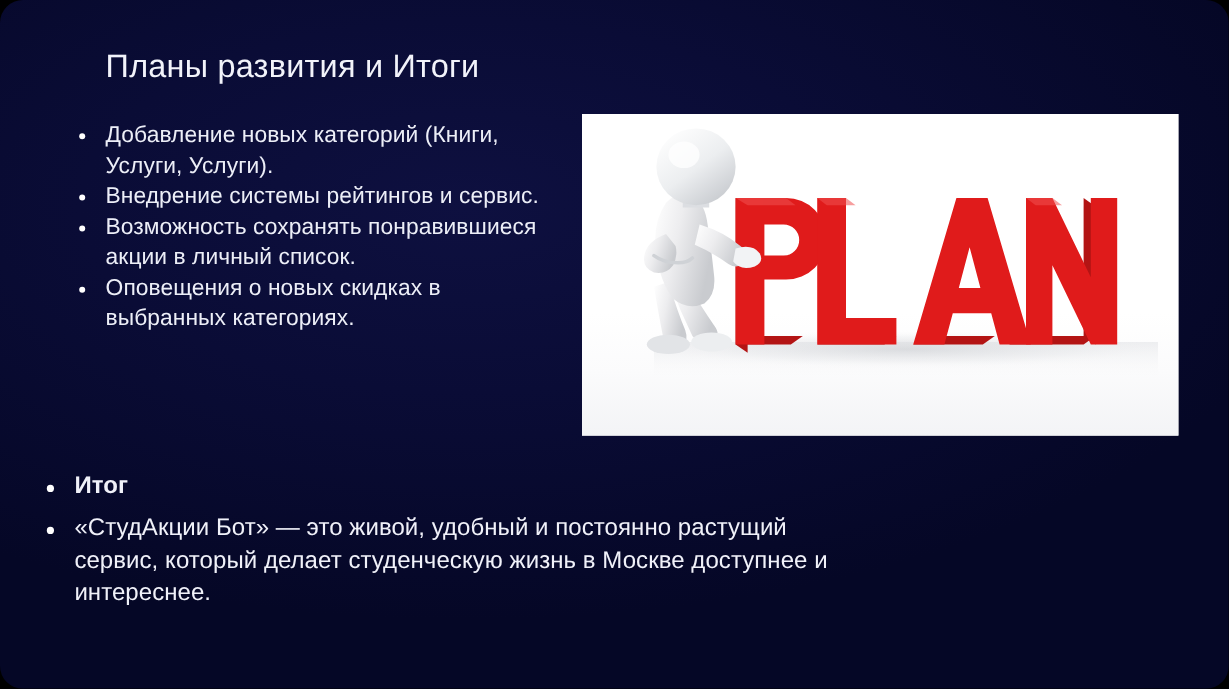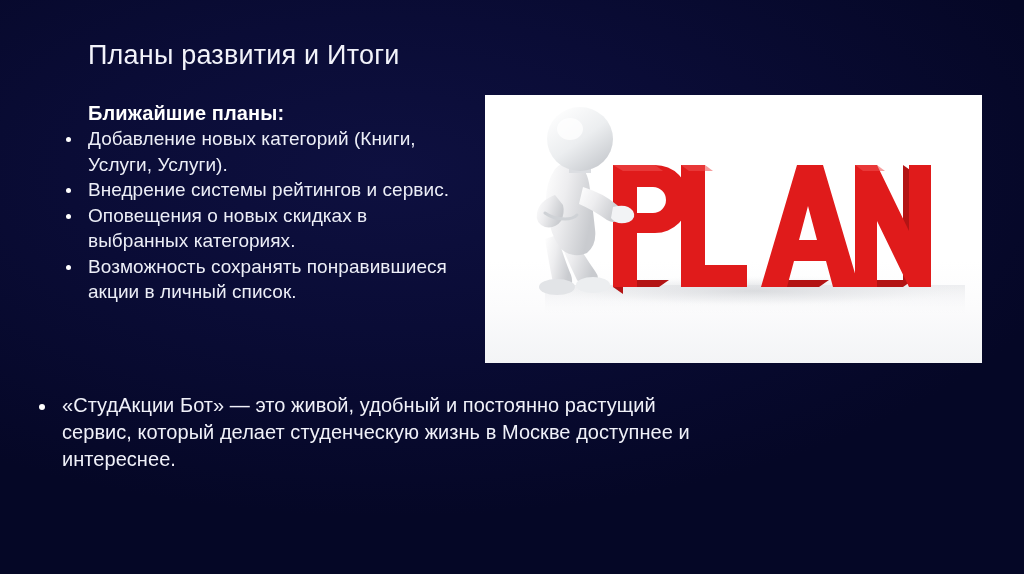--- a/index.html
+++ b/index.html
@@ -11,20 +11,21 @@
     font-family: "Liberation Sans", sans-serif;
   }
   .slide {
     position: relative;
     width: 1024px;
     height: 574px;
     overflow: hidden;
     background: #080a33;
     background-image:
       radial-gradient(ellipse 70% 60% at 38% 30%, #0e1040 0%, #0a0c36 45%, #050726 100%);
+    border-radius: 19px;
   }
 
   
   .slide-title {
     position: absolute;
     left: 88px;
     top: 38px;
     font-size: 27px;
     line-height: 34px;
     color: #f2f3fa;
@@ -133,31 +134,31 @@
   }
 </style>
 </head>
 <body>
 
 <div class="slide">
 
   <div class="slide-title">Планы развития и Итоги</div>
 
   <div class="left-col">
-    <div class="plans-heading">Ближайшие планы:</div>
     <ul class="bullets">
       <li>Добавление новых категорий (Книги, Услуги, Услуги).</li>
       <li>Внедрение системы рейтингов и сервис.</li>
+      <li>Возможность сохранять понравившиеся акции в личный список.</li>
       <li>Оповещения о новых скидках в выбранных категориях.</li>
-      <li>Возможность сохранять понравившиеся акции в личный список.</li>
     </ul>
   </div>
 
   <div class="bottom-block">
     <ul class="bullets-b">
+      <li class="result-label">Итог</li>
       <li>«СтудАкции Бот» — это живой, удобный и постоянно растущий сервис, который делает студенческую жизнь в Москве доступнее и интереснее.</li>
     </ul>
   </div>
 
   <div class="picture">
     <div class="stage">
       <svg class="plan-svg" viewBox="0 0 497 268">
         <defs>
           <linearGradient id="bodyG" x1="0" y1="0" x2="1" y2="0.4">
             <stop offset="0%" stop-color="#ffffff"></stop>

